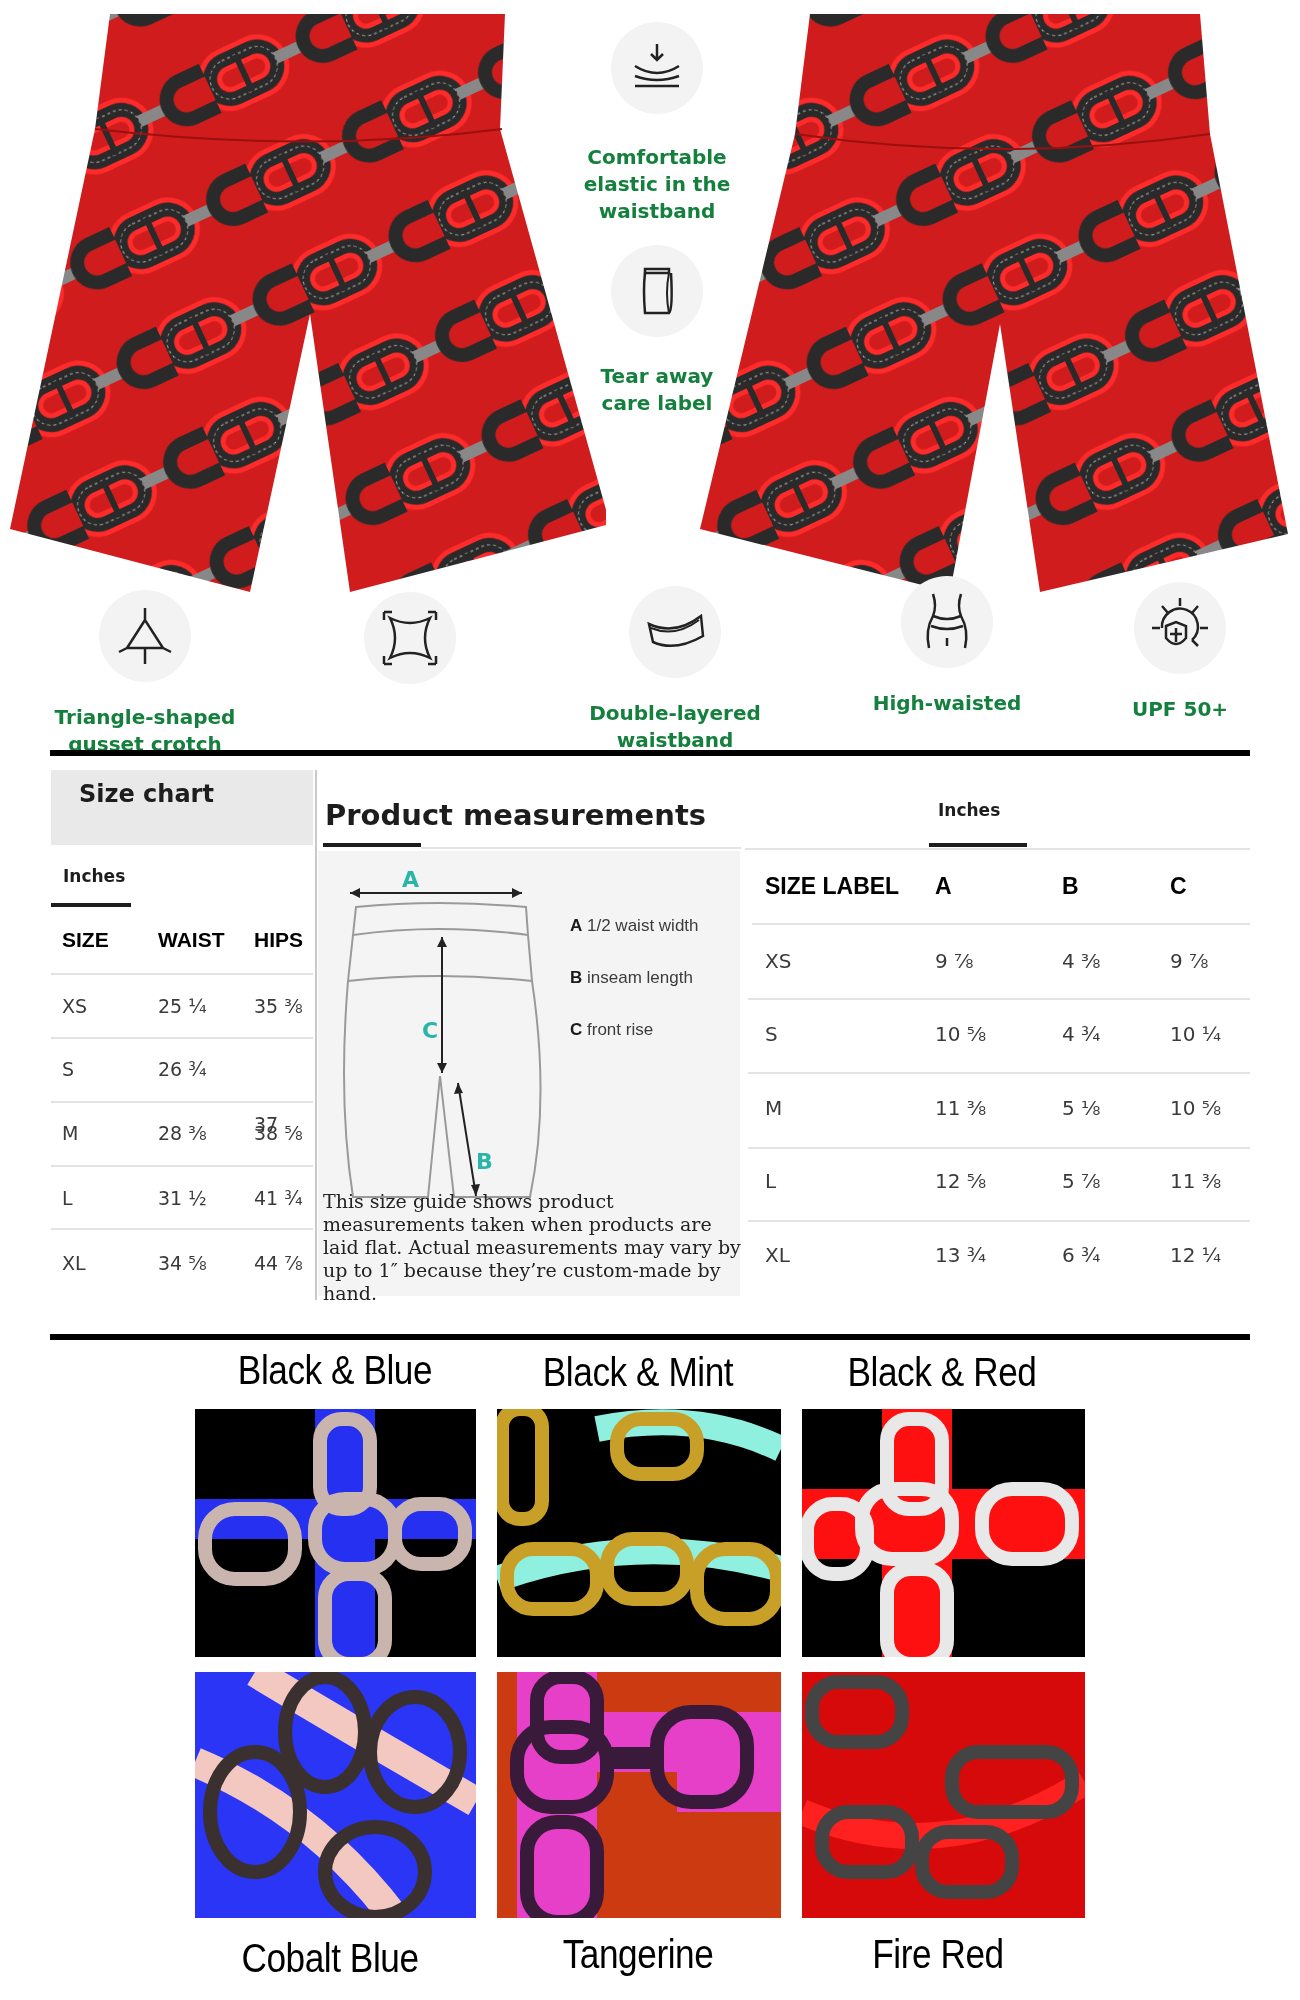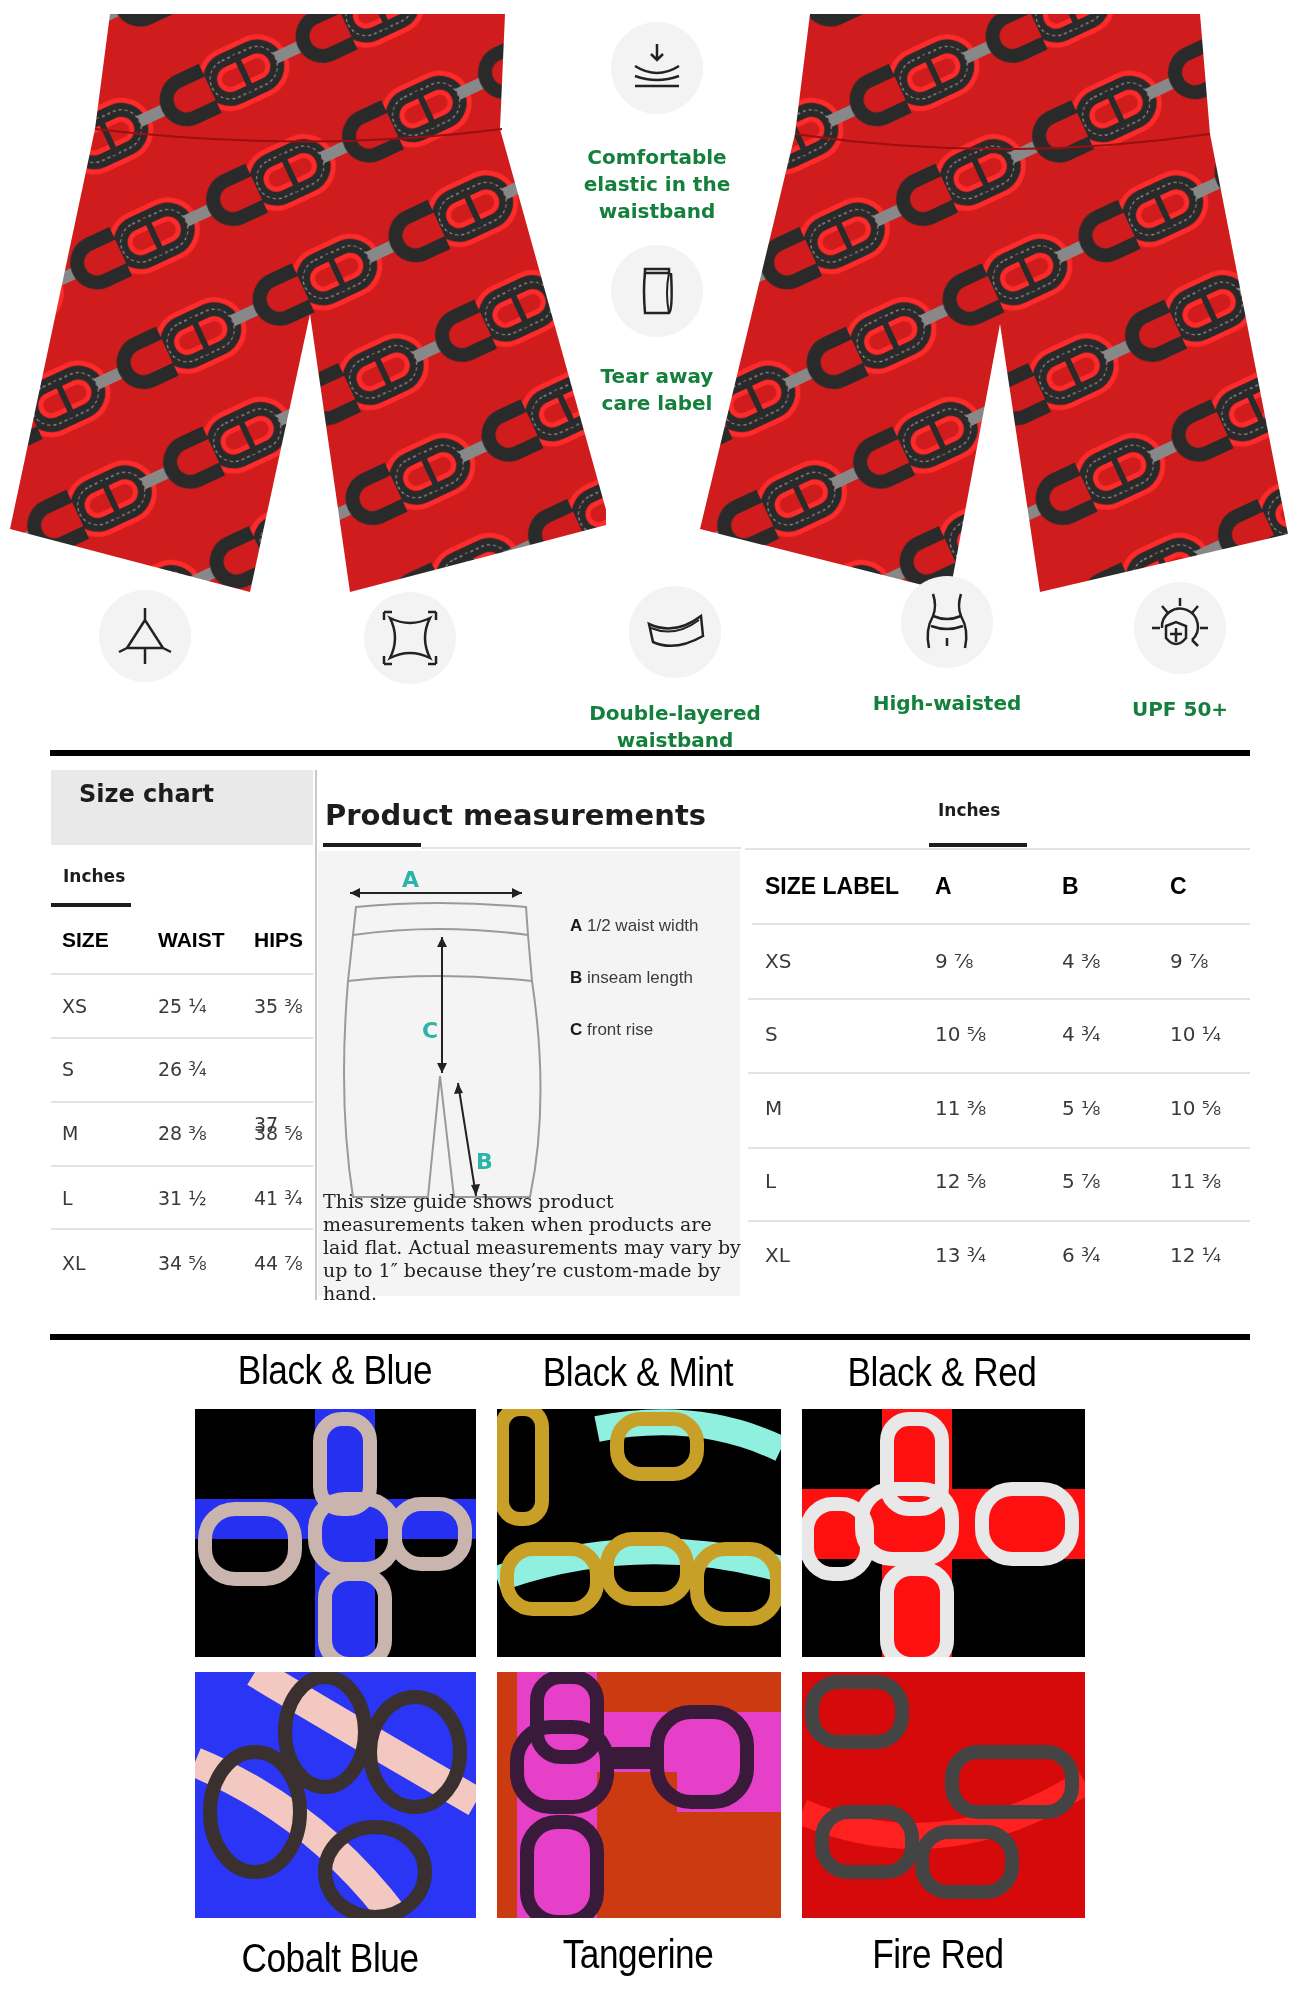--- a/index.html
+++ b/index.html
@@ -96,20 +96,24 @@
     <div>care label</div>
   </div>
 </div>
 
 <div class="feat" style="left:40px; top:590px; width:210px;">
   <div class="circle">
     <svg viewBox="0 0 64 64">
         <path d="M32 4 V16 M32 16 L14 44 H50 Z M32 44 V60 M14 44 L6 48 M50 44 L58 48" stroke="#222" stroke-width="2.5" fill="none"></path>
       </svg>
   </div>
+  <div class="label">
+    <div>Triangle-shaped</div>
+    <div>gusset crotch</div>
+  </div>
 </div>
 
 <div class="feat" style="left:305px; top:592px; width:210px;">
   <div class="circle">
     <svg viewBox="0 0 64 64">
         <path d="M12 12 Q32 22 52 12 Q42 32 52 52 Q32 42 12 52 Q22 32 12 12 Z" stroke="#222" stroke-width="2.5" fill="none"></path>
         <path d="M6 6 L14 6 M6 6 L6 14 M58 6 L50 6 M58 6 L58 14 M6 58 L14 58 M6 58 L6 50 M58 58 L50 58 M58 58 L58 50" stroke="#222" stroke-width="2.5"></path>
       </svg>
   </div>
 </div>

